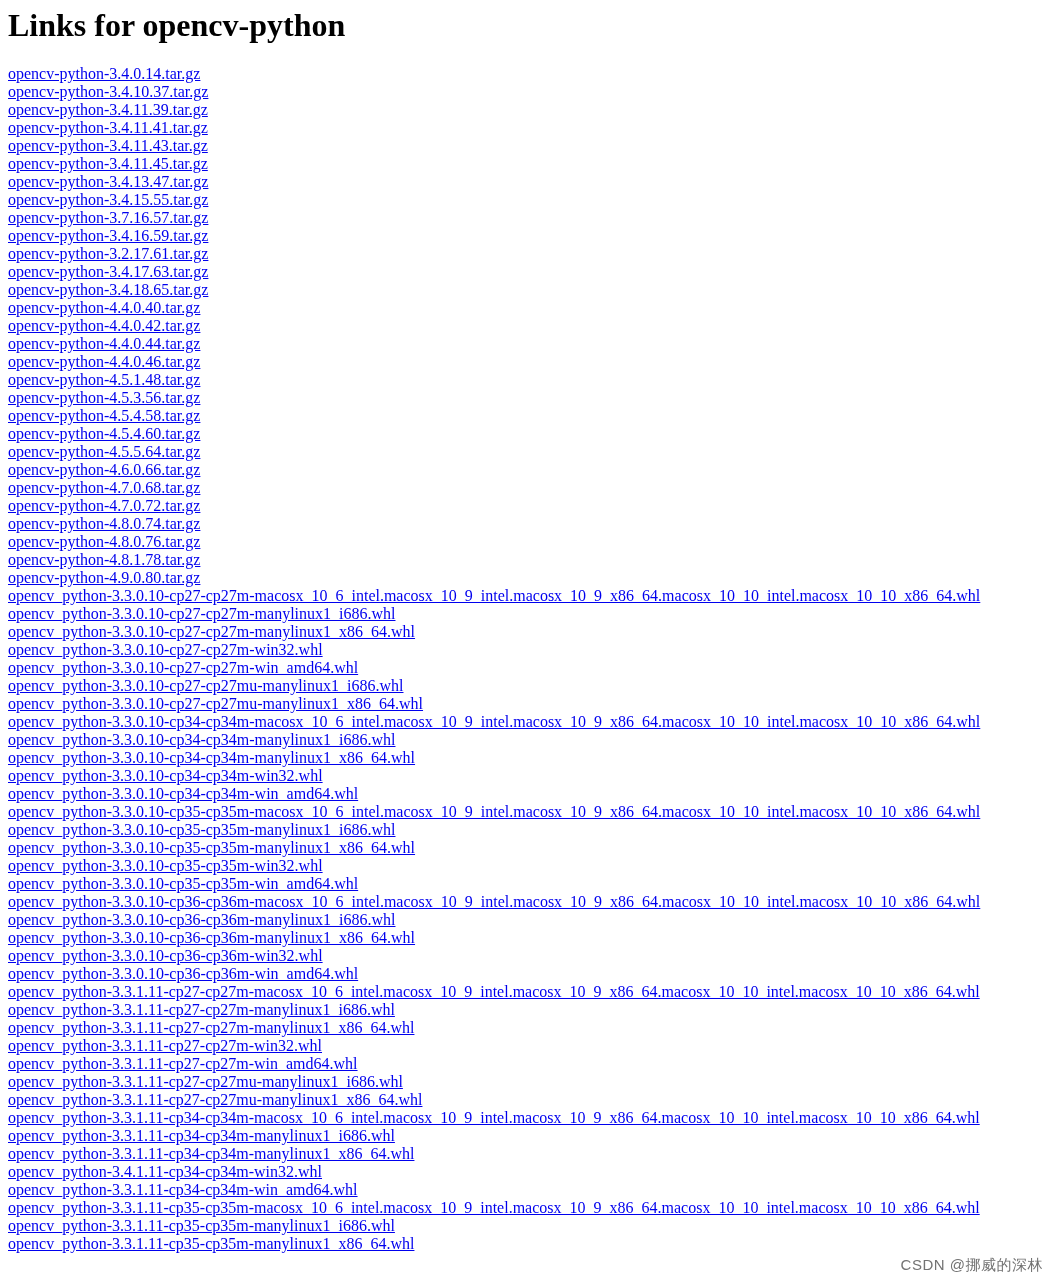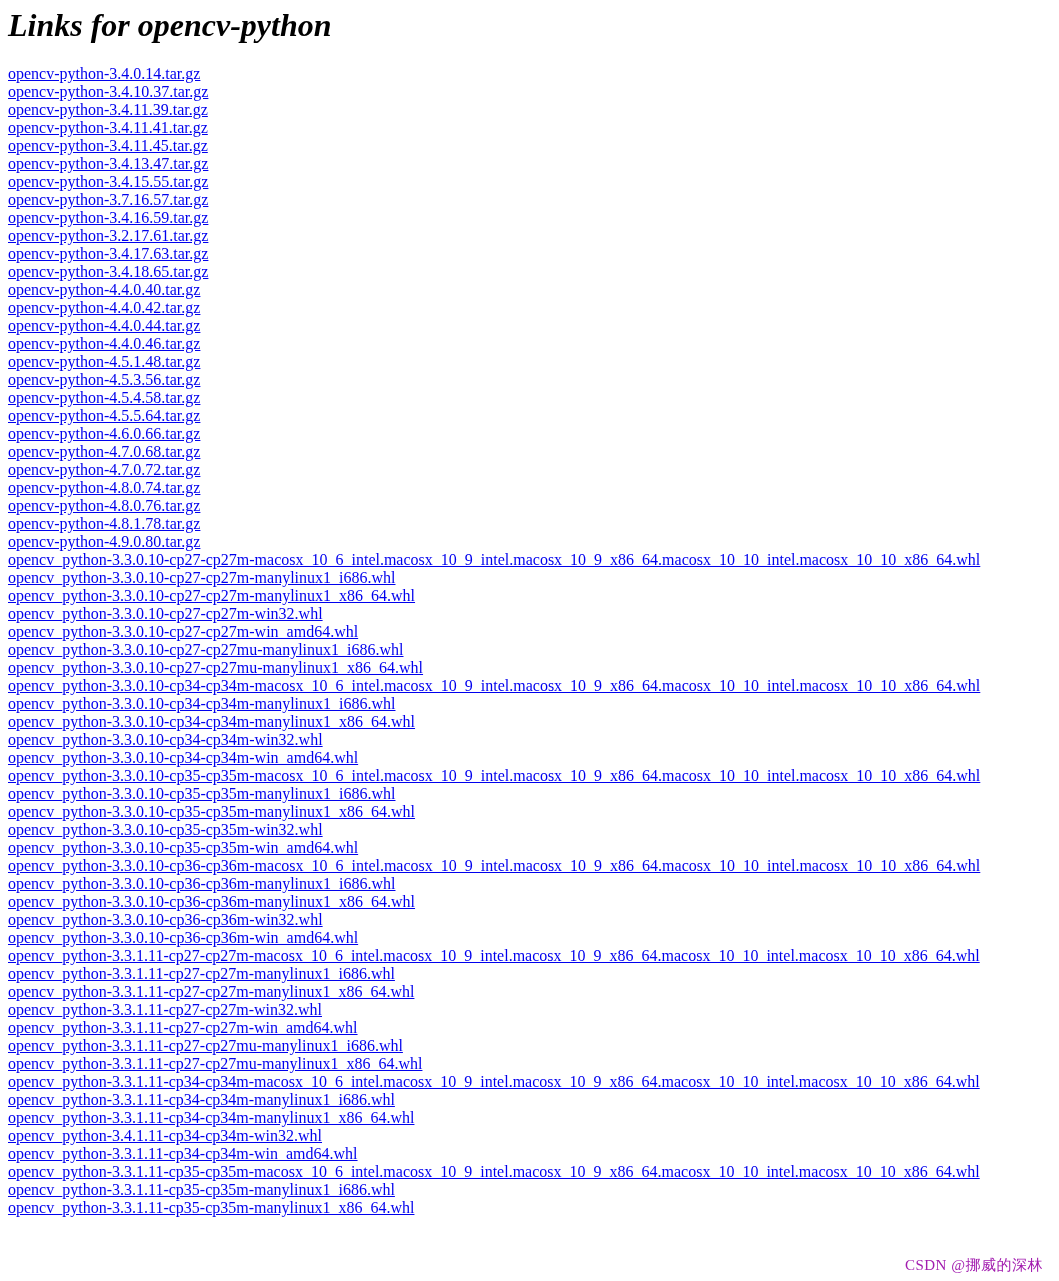--- a/index.html
+++ b/index.html
@@ -22,21 +22,20 @@
   h1#page-title {
     font-family: "Liberation Serif", "DejaVu Serif", serif;
     font-size: 32px;
     font-weight: bold;
     color: #000000;
     margin: 0;
     padding: 8px 0 0 0;
     line-height: 1.12;
     letter-spacing: 0;
     white-space: nowrap;
-    font-style: italic;
   }
   #links-list {
     margin: 0;
     padding: 0;
     list-style: none;
     margin-top: 21px;
   }
   #links-list li {
     margin: 0;
     padding: 0;
@@ -49,56 +48,58 @@
     color: #0000ee;
     text-decoration: underline;
     font-family: "Liberation Serif", "DejaVu Serif", serif;
     font-size: 16px;
     white-space: nowrap;
   }
   #watermark {
     position: absolute;
     right: 16px;
     bottom: 6px;
-    color: #a21caf;
-    font-family: Liberation Serif, serif;
+    color: #737373;
+    font-family: Liberation Sans, sans-serif;
     font-size: 15px;
     letter-spacing: 0.5px;
     white-space: nowrap;
     user-select: none;
     pointer-events: none;
   }
 </style>
 </head>
 <body>
 
 <div class="page">
 
   <h1 id="page-title">Links for opencv-python</h1>
 
   <ul id="links-list">
       <li><a href="#">opencv-python-3.4.0.14.tar.gz</a></li>
       <li><a href="#">opencv-python-3.4.10.37.tar.gz</a></li>
       <li><a href="#">opencv-python-3.4.11.39.tar.gz</a></li>
       <li><a href="#">opencv-python-3.4.11.41.tar.gz</a></li>
+      <li><a href="#">opencv-python-3.4.11.43.tar.gz</a></li>
       <li><a href="#">opencv-python-3.4.11.45.tar.gz</a></li>
       <li><a href="#">opencv-python-3.4.13.47.tar.gz</a></li>
       <li><a href="#">opencv-python-3.4.15.55.tar.gz</a></li>
       <li><a href="#">opencv-python-3.7.16.57.tar.gz</a></li>
       <li><a href="#">opencv-python-3.4.16.59.tar.gz</a></li>
       <li><a href="#">opencv-python-3.2.17.61.tar.gz</a></li>
       <li><a href="#">opencv-python-3.4.17.63.tar.gz</a></li>
       <li><a href="#">opencv-python-3.4.18.65.tar.gz</a></li>
       <li><a href="#">opencv-python-4.4.0.40.tar.gz</a></li>
       <li><a href="#">opencv-python-4.4.0.42.tar.gz</a></li>
       <li><a href="#">opencv-python-4.4.0.44.tar.gz</a></li>
       <li><a href="#">opencv-python-4.4.0.46.tar.gz</a></li>
       <li><a href="#">opencv-python-4.5.1.48.tar.gz</a></li>
       <li><a href="#">opencv-python-4.5.3.56.tar.gz</a></li>
       <li><a href="#">opencv-python-4.5.4.58.tar.gz</a></li>
+      <li><a href="#">opencv-python-4.5.4.60.tar.gz</a></li>
       <li><a href="#">opencv-python-4.5.5.64.tar.gz</a></li>
       <li><a href="#">opencv-python-4.6.0.66.tar.gz</a></li>
       <li><a href="#">opencv-python-4.7.0.68.tar.gz</a></li>
       <li><a href="#">opencv-python-4.7.0.72.tar.gz</a></li>
       <li><a href="#">opencv-python-4.8.0.74.tar.gz</a></li>
       <li><a href="#">opencv-python-4.8.0.76.tar.gz</a></li>
       <li><a href="#">opencv-python-4.8.1.78.tar.gz</a></li>
       <li><a href="#">opencv-python-4.9.0.80.tar.gz</a></li>
       <li><a href="#">opencv_python-3.3.0.10-cp27-cp27m-macosx_10_6_intel.macosx_10_9_intel.macosx_10_9_x86_64.macosx_10_10_intel.macosx_10_10_x86_64.whl</a></li>
       <li><a href="#">opencv_python-3.3.0.10-cp27-cp27m-manylinux1_i686.whl</a></li>

